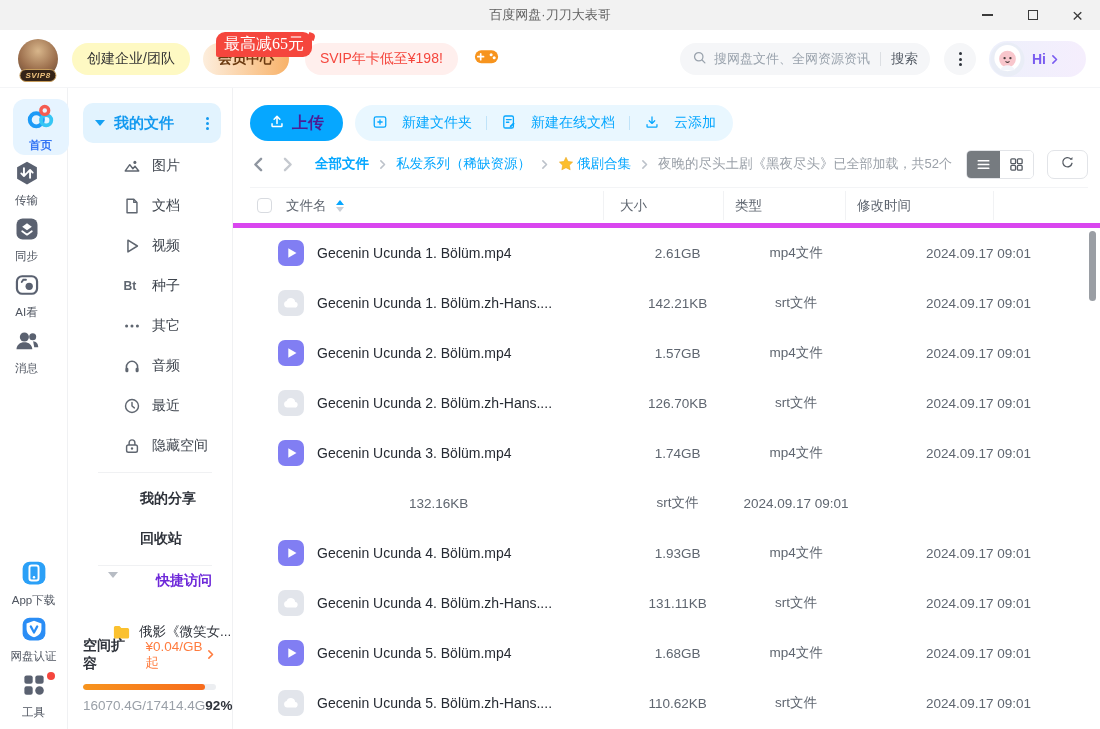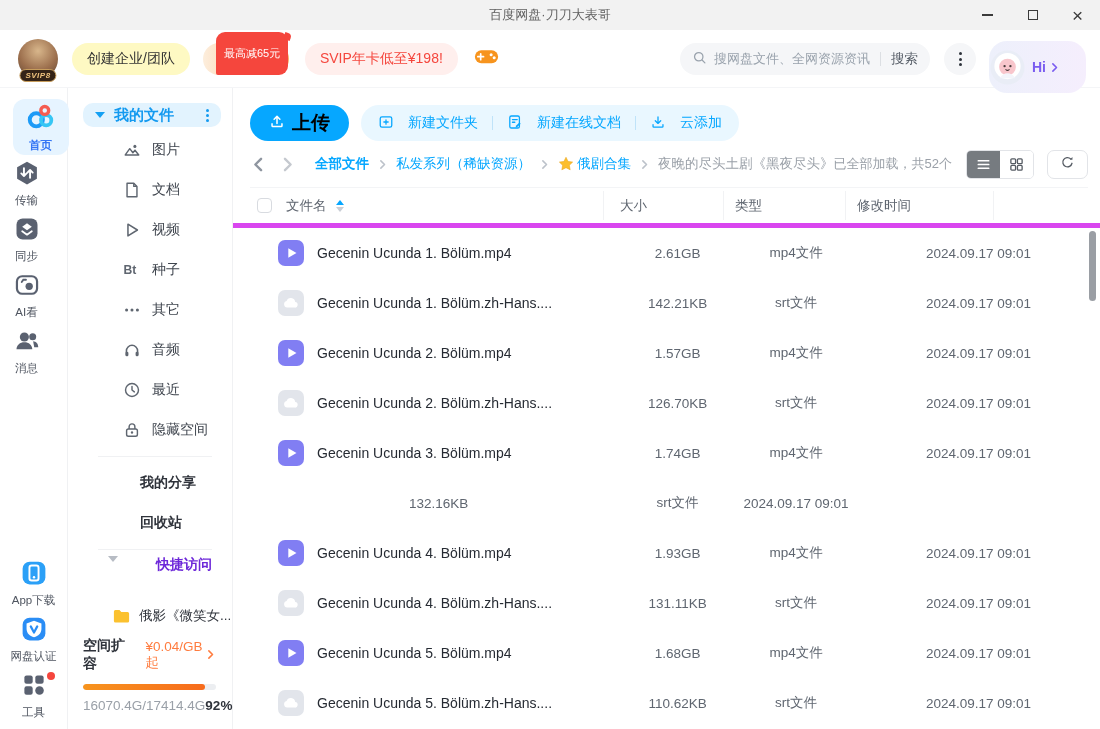--- a/index.html
+++ b/index.html
@@ -15,50 +15,50 @@
   .ic-max { width:10px; height:10px; border:1.5px solid #3b3b3b; }
   .ic-close { font-size:19px; color:#3b3b3b; line-height:1; }
 
   
   .header { height:58px; background:#fff; display:flex; align-items:center; padding-left:18px; position:relative; border-bottom:1px solid #f4f5f7; }
   .avatar { width:40px; height:40px; border-radius:50%; background:radial-gradient(circle at 50% 30%, #d8b68b 0%, #9c6f4d 55%, #5d4330 100%); position:relative; flex:none; }
   .avatar-badge { position:absolute; bottom:-3px; left:50%; transform:translateX(-50%); background:#342317; color:#eec27e; font-size:8px; font-weight:bold; font-style:italic; padding:1px 5px; border-radius:7px; border:1px solid #c79d5c; white-space:nowrap; letter-spacing:.5px; }
   .pill { height:32px; border-radius:16px; display:flex; align-items:center; padding:0 15px; font-size:14px; white-space:nowrap; }
   .create-team { background:#fef9c3; color:#333; margin-left:14px; }
   .member { background:linear-gradient(90deg,#fdeedd,#f8b269); color:#6b3a10; font-weight:bold; margin-left:13px; position:relative; }
-  .member-badge { position:absolute; top:-11px; left:13px; background:#f5463d; color:#fff; font-size:11px; font-weight:normal; padding:14px 8px; border-radius:9px 9px 9px 2px; }
+  .member-badge { position:absolute; top:-11px; left:13px; background:#f5463d; color:#fff; font-size:16px; font-weight:normal; padding:2px 8px; border-radius:9px 9px 9px 2px;font-family:Liberation Serif, serif; }
   .member-badge::after { content:''; position:absolute; right:-3px; top:1px; width:7px; height:7px; background:#f5463d; border-radius:0 4px 0 4px; transform:rotate(20deg); }
   .svip-promo { background:#ffefed; color:#f5463d; margin-left:16px; }
   .controller-wrap { margin-left:16px; display:flex; align-items:center; }
   .search { position:absolute; right:170px; top:13px; width:250px; height:32px; background:#f5f6f8; border-radius:16px; display:flex; align-items:center; padding:0 12px; }
   .search-ph { color:#9aa3ad; font-size:13px; margin-left:7px; flex:1; white-space:nowrap; overflow:hidden; }
   .search-div { width:1px; height:14px; background:#dcdfe3; margin:0 10px; flex:none; }
   .search-btn { color:#555c66; font-size:13.5px; flex:none; }
   .dots-btn { position:absolute; right:124px; top:13px; width:32px; height:32px; border-radius:50%; background:#f5f6f8; display:flex; flex-direction:column; align-items:center; justify-content:center; gap:2.5px; }
   .dots-btn i { width:3px; height:3px; border-radius:50%; background:#2e333b; }
-  .hi-pill { position:absolute; right:14px; top:11px; width:97px; height:52px; border-radius:18px; background:linear-gradient(90deg,#edf0fb,#f5eefd); display:flex; align-items:center; }
+  .hi-pill { position:absolute; right:14px; top:11px; width:97px; height:36px; border-radius:18px; background:linear-gradient(90deg,#edf0fb,#f5eefd); display:flex; align-items:center; }
   .hi-avatar { margin-left:1px; flex:none; display:flex; }
   .hi-label { color:#7a5cf0; font-weight:bold; font-size:14px; margin-left:7px; }
   .hi-chev { display:flex; margin-left:3px; }
 
   
   .body-row { display:flex; height:641px; }
 
   
   .rail { width:68px; border-right:1px solid #f0f1f3; display:flex; flex-direction:column; align-items:center; padding:11px 0 6px; }
   .rail-item { width:56px; height:56px; border-radius:12px; display:flex; flex-direction:column; align-items:center; justify-content:center; gap:2px; position:relative; flex:none; }
   .rail-item.active { background:#e6f4ff;margin-left:14px; }
   .rail-label { font-size:11.5px; color:#4f5560; }
   .rail-item.active .rail-label { color:#3576f5; font-weight:bold; }
   .rail-spacer { flex:1; }
   .red-dot { position:absolute; top:5px; right:7px; width:8px; height:8px; border-radius:50%; background:#f5463d; }
 
   
   .sidebar { width:170px; border-right:1px solid #f0f1f3; position:relative; padding-top:15px; }
-  .myfiles { margin:0 11px 3px 15px; height:24px; background:#e2f3fe; border-radius:10px; display:flex; align-items:center; padding:0 12px; }
+  .myfiles { margin:0 11px 3px 15px; height:40px; background:#e2f3fe; border-radius:10px; display:flex; align-items:center; padding:0 12px; }
   .tri-down { width:0; height:0; border-left:5px solid transparent; border-right:5px solid transparent; border-top:6px solid #14a0f3; }
   .tri-down.gray { border-top-color:#b7bcc4; }
   .myfiles-label { color:#149af0; font-weight:bold; font-size:15px; margin-left:9px; }
   .myfiles-dots { margin-left:auto; display:flex; flex-direction:column; gap:2px; }
   .myfiles-dots i { width:3px; height:3px; border-radius:50%; background:#149af0; }
   .cat-item { height:40px; display:flex; align-items:center; padding-left:55px; }
   .cat-ico { width:18px; height:18px; display:flex; flex:none; }
   .cat-label { margin-left:11px; font-size:14px; color:#3f454e; }
   .side-divider { height:1px; background:#f0f1f3; margin:6px 20px 6px 30px; }
   .side-link { height:40px; display:flex; align-items:center; padding-left:72px; font-size:14px; color:#2f333b; font-weight:bold; }
@@ -71,21 +71,21 @@
   .st-expand { font-weight:bold; font-size:14px; color:#2f333b; }
   .st-price { color:#ff7c3f; font-size:13.5px; margin-left:14px; display:flex; align-items:center; }
   .progress { height:6px; background:#eceef1; border-radius:3px; margin-top:11px; overflow:hidden; }
   .progress-fill { height:100%; border-radius:3px; background:linear-gradient(90deg,#f7941e,#f76b1c); }
   .usage { margin-top:8px; font-size:13.5px; color:#9aa0a8; white-space:nowrap; }
   .usage b { color:#2f333b; }
 
   
   .main { flex:1; position:relative; }
   .toolbar { display:flex; align-items:center; margin:17px 0 0 17px; }
-  .upload-btn { height:36px; border-radius:18px; background:#06a7ff; color:#000000; display:flex; align-items:center; gap:7px; padding:0 19px; font-size:19px; font-weight:bold; }
+  .upload-btn { height:36px; border-radius:18px; background:#06a7ff; color:#4c1d95; display:flex; align-items:center; gap:7px; padding:0 19px; font-size:16px; font-weight:bold; }
   .tool-group { height:36px; border-radius:18px; background:#e9f7ff; display:flex; align-items:center; margin-left:12px; padding:0 17px; }
   .tool-item { display:flex; align-items:center; gap:14px; color:#06a7ff; font-size:14px; white-space:nowrap; }
   .tool-sep { width:1px; height:14px; background:#bfe3f9; margin:0 14px; }
 
   .crumb-row { display:flex; align-items:center; margin:0 12px 0 17px; height:47px; border-bottom:1px solid #f3f4f6; }
   .nav-arrow { display:flex; margin-right:12px; }
   .crumbs { display:flex; align-items:center; font-size:13.5px; margin-left:7px; white-space:nowrap; }
   .crumb { color:#06a7ff; display:flex; align-items:center; }
   .crumb.first { font-weight:bold; }
   .crumb.current { color:#9aa0a8; }

